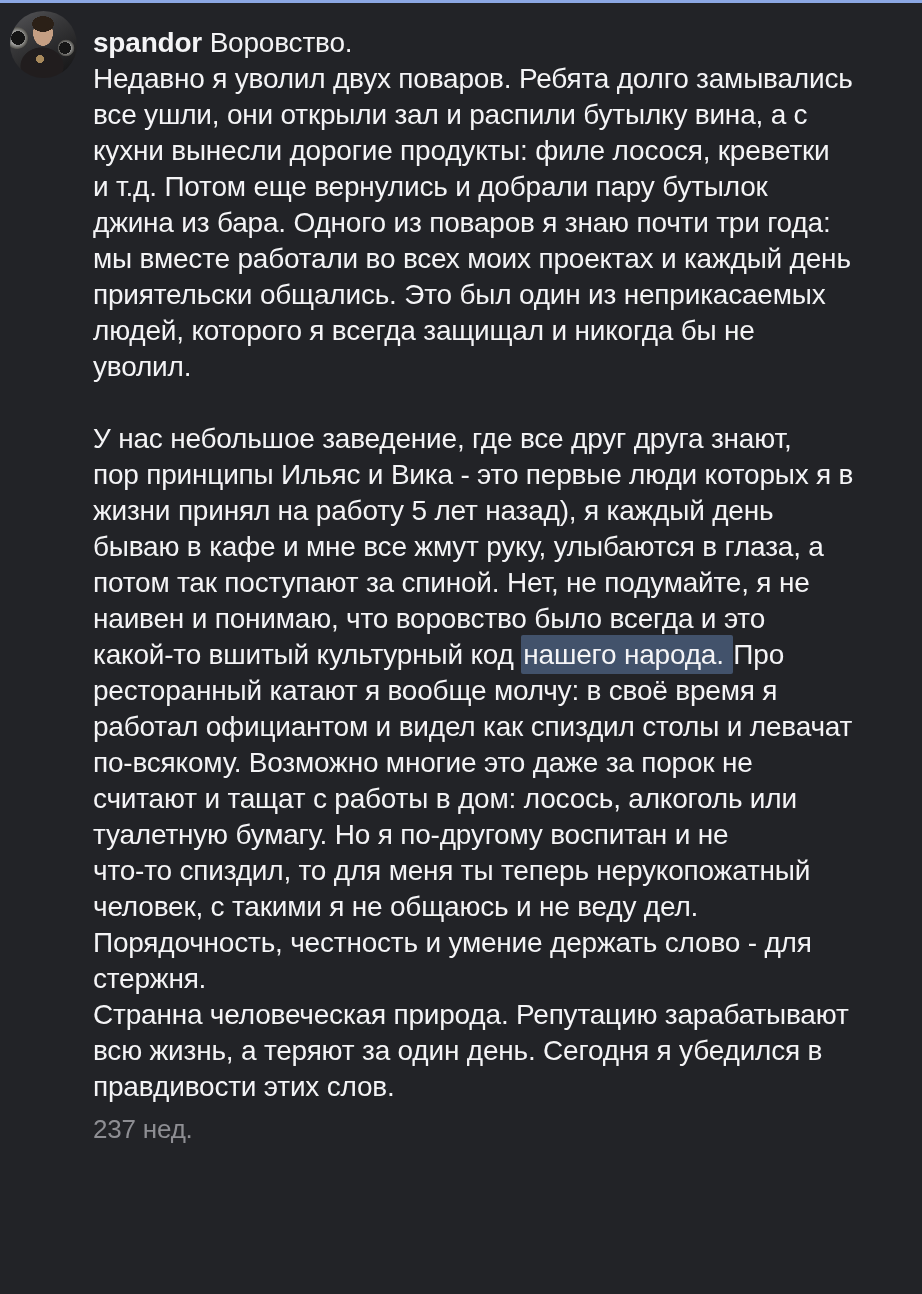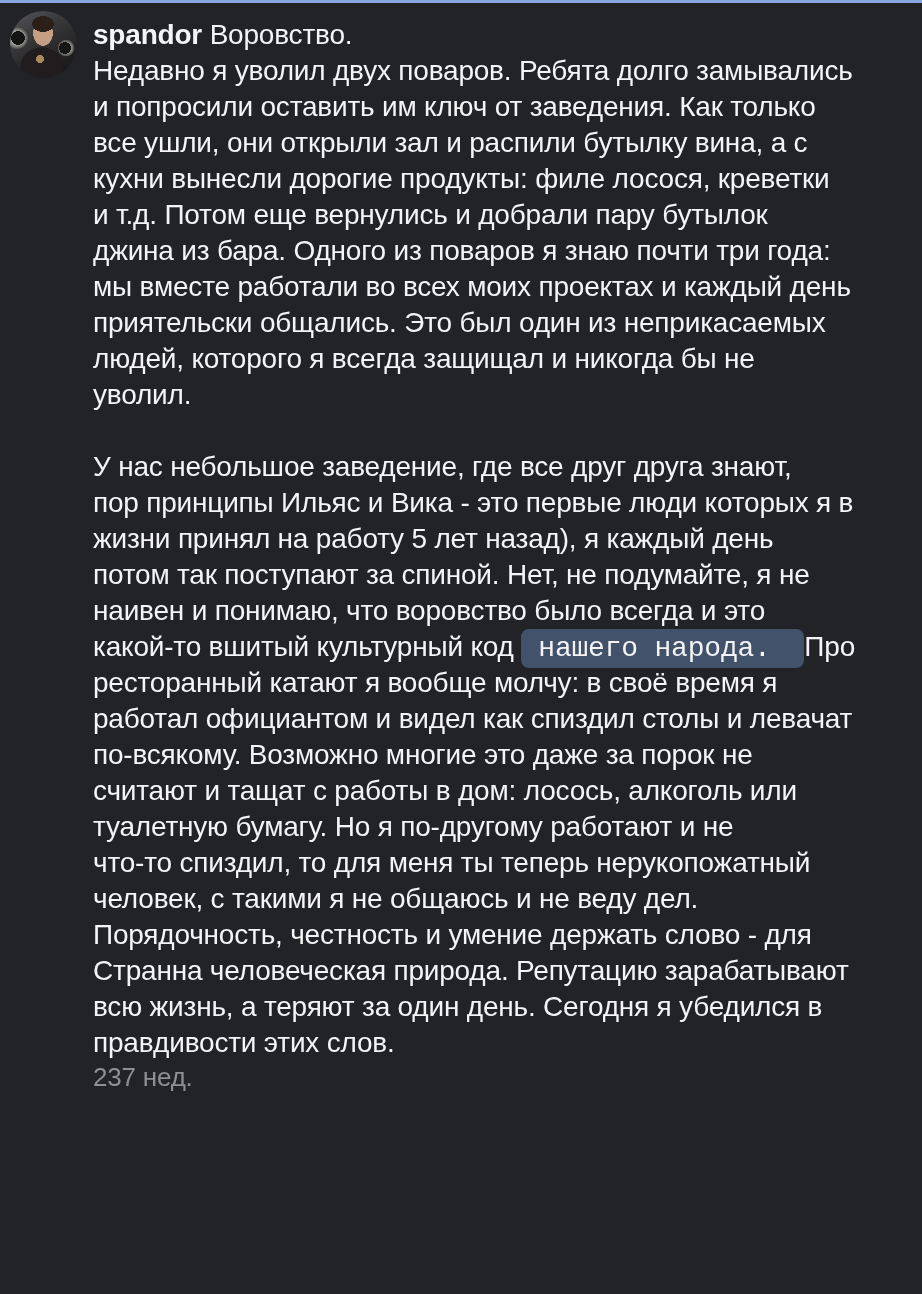--- a/index.html
+++ b/index.html
@@ -39,78 +39,79 @@
       radial-gradient(circle 7px at 8px 27px, #141414 96%, rgba(0,0,0,0) 100%),
       
       radial-gradient(circle 17px at 7px 27px, #9c9c9a 42%, #55544f 62%, rgba(0,0,0,0) 66%),
       
       radial-gradient(circle 6px at 55px 37px, #161616 95%, rgba(0,0,0,0) 100%),
       
       radial-gradient(circle 13px at 56px 37px, #8d8d8b 42%, #4c4b47 62%, rgba(0,0,0,0) 66%),
       linear-gradient(150deg,#57575a 0%,#39393b 35%,#101011 100%);
   }
   .comment{
-    position:absolute;left:93px;top:3px;
+    position:absolute;left:93px;top:11px;
     width:812px;
     padding-top:14px;
   }
   .line{
     height:36px;
     line-height:36px;
     font-size:28px;
     letter-spacing:-0.2px;
     white-space:pre;
   }
   .line .bold{font-weight:700;}
   .line .hl{
     background:var(--selection);
-    border-radius:8px;
-    padding:4px 17px;
-    font-family:Liberation Mono, monospace;
+    border-radius:2px;
+    padding:4px 2px;
   }
   .timestamp{
+    margin-top:8px;
     font-size:26px;
     line-height:32px;
     color:var(--timestamp);
     letter-spacing:-0.2px;
   }
 </style>
 </head>
 <body>
 
 <div class="top-bar"></div>
 
 <div class="avatar"></div>
 
 <div class="comment">
   <div>
       <div class="line"><span class="bold">spandor</span><span> Воровство.</span></div>
       <div class="line"><span>Недавно я уволил двух поваров. Ребята долго замывались</span></div>
-      <div class="line"><span>и попросили оставить им ключ от заведения. Как только</span></div>
       <div class="line"><span>все ушли, они открыли зал и распили бутылку вина, а с</span></div>
       <div class="line"><span>кухни вынесли дорогие продукты: филе лосося, креветки</span></div>
       <div class="line"><span>и т.д. Потом еще вернулись и добрали пару бутылок</span></div>
       <div class="line"><span>джина из бара. Одного из поваров я знаю почти три года:</span></div>
       <div class="line"><span>мы вместе работали во всех моих проектах и каждый день</span></div>
       <div class="line"><span>приятельски общались. Это был один из неприкасаемых</span></div>
       <div class="line"><span>людей, которого я всегда защищал и никогда бы не</span></div>
       <div class="line"><span>уволил.</span></div>
       <div class="line">&nbsp;</div>
       <div class="line"><span>У нас небольшое заведение, где все друг друга знают,</span></div>
       <div class="line"><span>пор принципы Ильяс и Вика - это первые люди которых я в</span></div>
       <div class="line"><span>жизни принял на работу 5 лет назад), я каждый день</span></div>
+      <div class="line"><span>бываю в кафе и мне все жмут руку, улыбаются в глаза, а</span></div>
       <div class="line"><span>потом так поступают за спиной. Нет, не подумайте, я не</span></div>
       <div class="line"><span>наивен и понимаю, что воровство было всегда и это</span></div>
       <div class="line"><span>какой-то вшитый культурный код </span><span class="hl">нашего народа. </span><span>Про</span></div>
       <div class="line"><span>ресторанный катают я вообще молчу: в своё время я</span></div>
       <div class="line"><span>работал официантом и видел как спиздил столы и левачат</span></div>
       <div class="line"><span>по-всякому. Возможно многие это даже за порок не</span></div>
       <div class="line"><span>считают и тащат с работы в дом: лосось, алкоголь или</span></div>
-      <div class="line"><span>туалетную бумагу. Но я по-другому работают и не</span></div>
+      <div class="line"><span>туалетную бумагу. Но я по-другому воспитан и не</span></div>
       <div class="line"><span>что-то спиздил, то для меня ты теперь нерукопожатный</span></div>
       <div class="line"><span>человек, с такими я не общаюсь и не веду дел.</span></div>
       <div class="line"><span>Порядочность, честность и умение держать слово - для</span></div>
+      <div class="line"><span>стержня.</span></div>
       <div class="line"><span>Странна человеческая природа. Репутацию зарабатывают</span></div>
       <div class="line"><span>всю жизнь, а теряют за один день. Сегодня я убедился в</span></div>
       <div class="line"><span>правдивости этих слов.</span></div>
     </div>
   <div class="timestamp">237 нед.</div>
 </div>
 
 </body></html>

